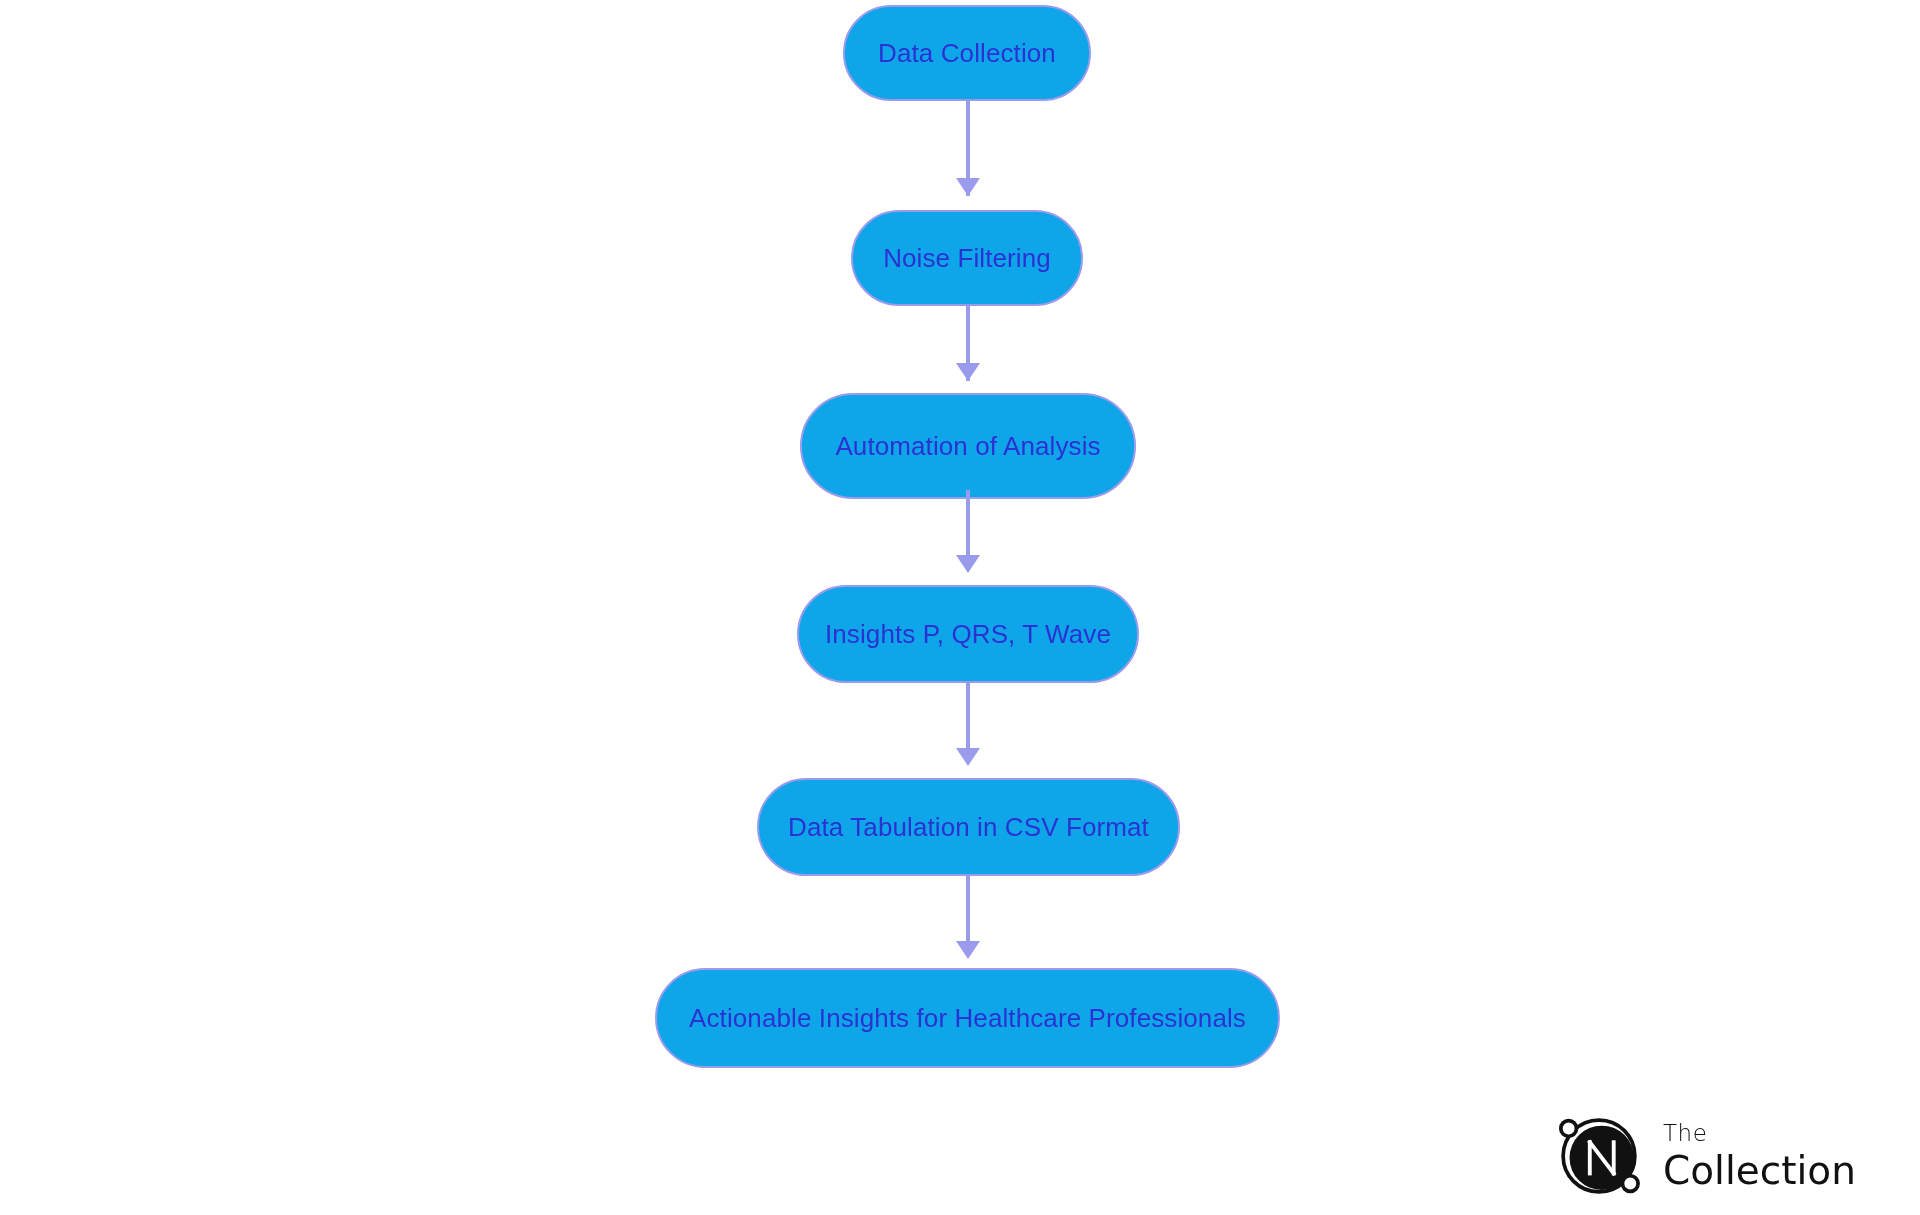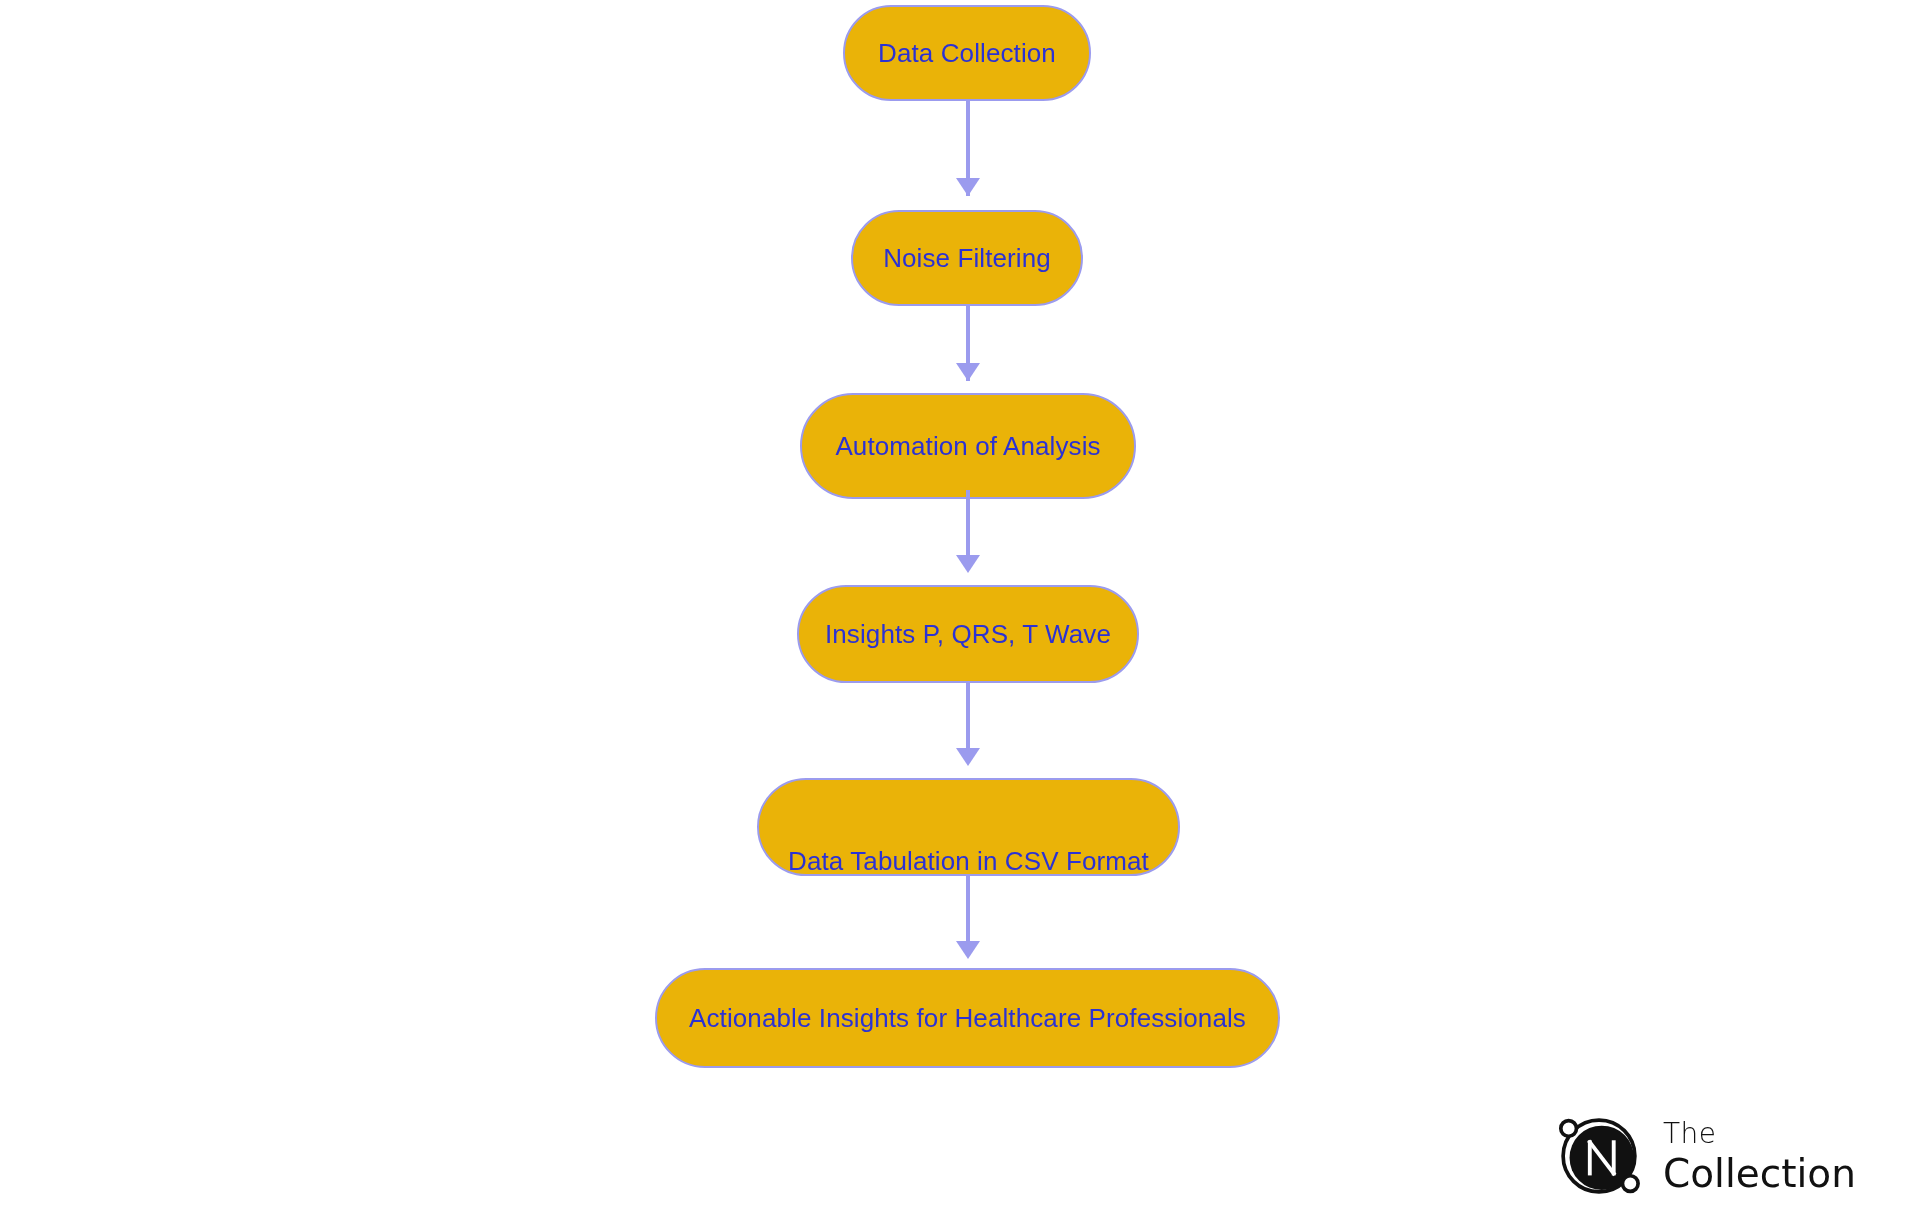--- a/index.html
+++ b/index.html
@@ -23,42 +23,42 @@
     height: 1215px;
   }
 
   
   .node {
     position: absolute;
     box-sizing: border-box;
     display: flex;
     align-items: center;
     justify-content: center;
-    background: #eab308;
+    background: #0ea5e9;
     border: 2px solid #9b9bee;
     border-radius: 999px;
     color: #2b32d4;
     font-family: "Liberation Sans", sans-serif;
     font-size: 26px;
     font-weight: 400;
     letter-spacing: 0.1px;
     white-space: nowrap;
     line-height: 1;
     user-select: none;
   }
   .node-label {
     color: #2b32d4;
     pointer-events: none;
   }
 
   .node-1 { left: 843px;  top: 5px;    width: 248px; height: 96px; }
   .node-2 { left: 851px;  top: 210px;  width: 232px; height: 96px; }
   .node-3 { left: 800px;  top: 393px;  width: 336px; height: 106px; }
   .node-4 { left: 797px;  top: 585px;  width: 342px; height: 98px; }
-  .node-5 { left: 757px;  top: 778px;  width: 423px; height: 98px; align-items: flex-end; }
+  .node-5 { left: 757px;  top: 778px;  width: 423px; height: 98px; }
   .node-6 { left: 655px;  top: 968px;  width: 625px; height: 100px; }
 
   
   .connector {
     position: absolute;
     left: 966px;
     width: 4px;
     background: #9b9bee;
   }
   .arrowhead {
@@ -100,21 +100,21 @@
   }
   #brand-text {
     display: flex;
     flex-direction: column;
     justify-content: center;
     line-height: 1;
     color: #111111;
   }
   #brand-text .brand-the {
     font-family: "DejaVu Sans", sans-serif;
-    font-size: 28px;
+    font-size: 23px;
     font-weight: 300;
     letter-spacing: 0.5px;
     margin-bottom: 6px;
   }
   #brand-text .brand-name {
     font-family: "DejaVu Sans", sans-serif;
     font-size: 39px;
     font-weight: 400;
     letter-spacing: 0px;
   }

